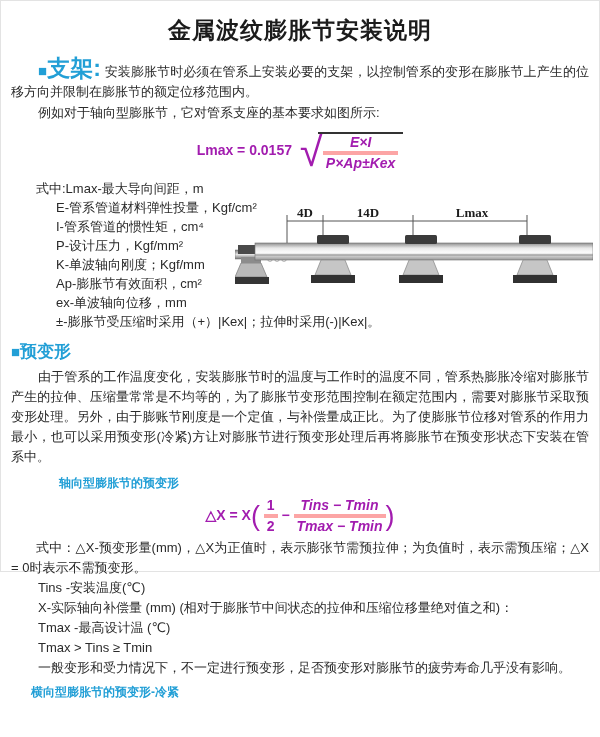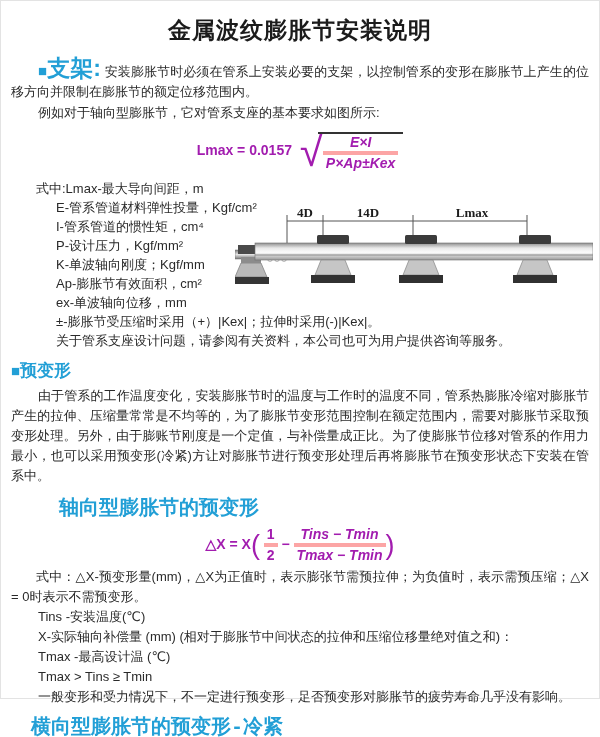--- a/index.html
+++ b/index.html
@@ -2,21 +2,21 @@
 <html><head>
 <meta charset="utf-8">
 <style>
   * { margin:0; padding:0; box-sizing:border-box; }
   html,body { width:600px; height:737px; overflow:hidden; }
   body {
     font-family:"Liberation Sans","DejaVu Sans",sans-serif;
     background:#ffffff; color:#262626;
   }
   .page {
-    width:600px; height:699px;
+    width:600px; height:572px;
     border:1px solid #e3e3e3;
     background:#fff;
     padding:10px 10px 0 10px;
     position:relative;
   }
   h1.title {
     text-align:center; font-size:23px; font-weight:bold; color:#1b1b1b;
     letter-spacing:1px; margin:4px 0 12px 0;
   }
   p.body, .def-line {
@@ -48,21 +48,21 @@
   .def-line { line-height:19px; }
   .d-first { margin-left:25px; }
   .d-ind { margin-left:45px; }
 
   .pipe-diagram { position:absolute; top:26px; right:-4px; }
 
   h2.sec-head {
     color:#229fd6; font-size:17px; font-weight:bold; margin:9px 0 4px 0;
   }
   h3.blue-sub {
-    color:#229fd6; font-size:20px; font-weight:bold;font-family:Liberation Mono, monospace;
+    color:#229fd6; font-size:12px; font-weight:bold;
   }
   .h-axial { margin:8px 0 4px 48px; }
   .h-lateral { margin:6px 0 2px 20px; }
   .f-dx { margin:6px 0 4px 0; }
   .p-where { text-indent:25px; }
   .line-ind2 { margin-left:27px; }
   svg text { font-family:"Liberation Serif","DejaVu Serif",serif; font-weight:bold; }
 </style>
 </head>
 <body>
@@ -91,21 +91,20 @@
 
   <div class="defs-wrap">
     <div class="def-line d-first">式中:Lmax-最大导向间距，m</div>
     <div class="def-line d-ind">E-管系管道材料弹性投量，Kgf/cm²</div>
     <div class="def-line d-ind">I-管系管道的惯性矩，cm⁴</div>
     <div class="def-line d-ind">P-设计压力，Kgf/mm²</div>
     <div class="def-line d-ind">K-单波轴向刚度；Kgf/mm</div>
     <div class="def-line d-ind">Ap-膨胀节有效面积，cm²</div>
     <div class="def-line d-ind">ex-单波轴向位移，mm</div>
     <div class="def-line d-ind">±-膨胀节受压缩时采用（+）|Kex|；拉伸时采用(-)|Kex|。</div>
-    <div class="def-line d-ind">关于管系支座设计问题，请参阅有关资料，本公司也可为用户提供咨询等服务。</div>
 
     <svg class="pipe-diagram" width="358" height="102" viewBox="0 0 358 102">
       <defs>
         <linearGradient id="pipeGrad" x1="0" y1="0" x2="0" y2="1">
           <stop offset="0" stop-color="#8f8f8f"></stop>
           <stop offset="0.3" stop-color="#e9e9e9"></stop>
           <stop offset="0.55" stop-color="#fbfbfb"></stop>
           <stop offset="1" stop-color="#9a9a9a"></stop>
         </linearGradient>
         <linearGradient id="pipeGrad2" x1="0" y1="0" x2="0" y2="1">

